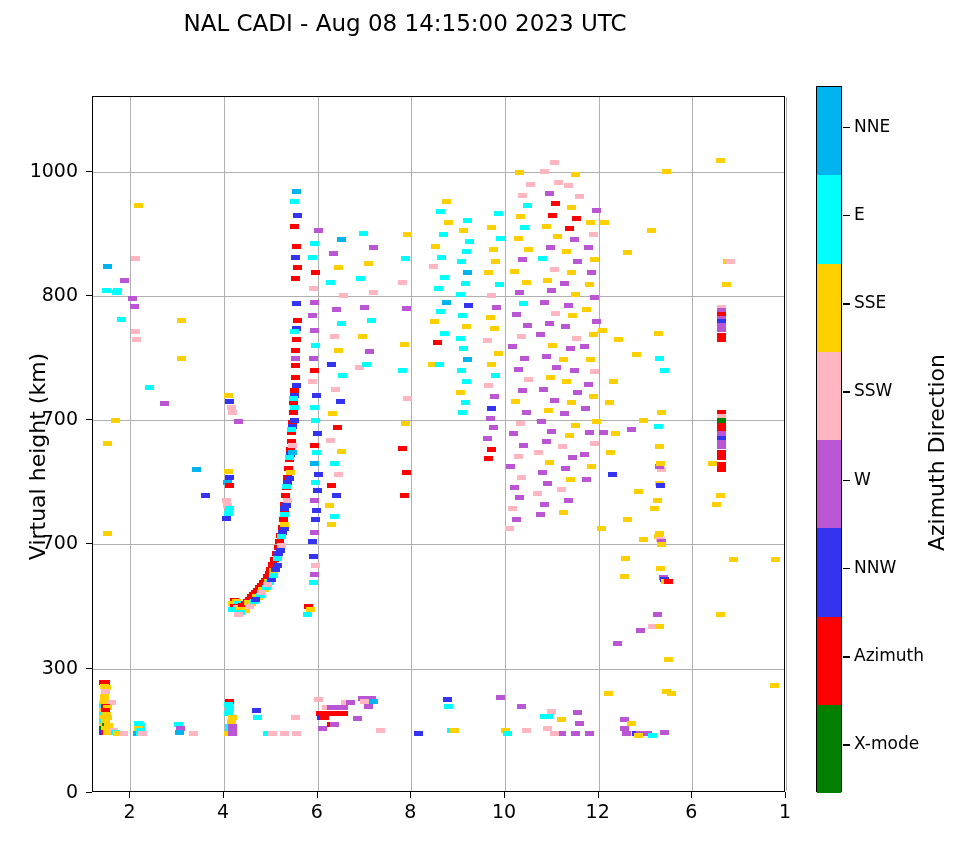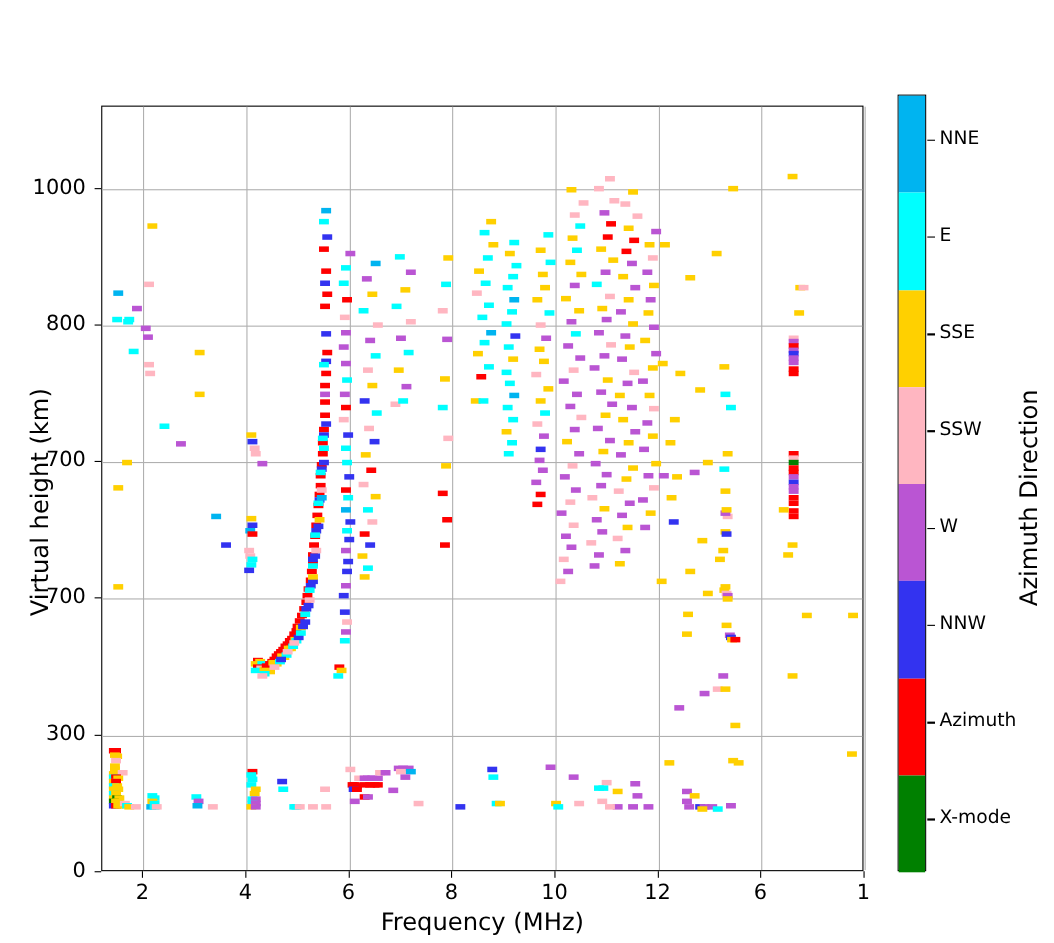--- a/index.html
+++ b/index.html
@@ -36,20 +36,21 @@
   .cb-seg{position:absolute;left:0;width:100%;}
   .cb-tick{position:absolute;left:843px;width:7px;height:1.5px;background:#000;}
   .cb-lab{position:absolute;left:854px;font-size:17px;white-space:nowrap;}
   #cb-title{position:absolute;left:786px;top:440px;width:300px;text-align:center;
             font-size:22px;transform:rotate(-90deg);transform-origin:center;}
 </style>
 </head>
 <body>
 <div id="root">
 
+<div id="chart-title">NAL CADI - Aug 08 14:15:00 2023 UTC</div>
 
 <div id="plot-frame">
   <div id="grid-layer">
         <div class="gl-v" style="left: 37.4595px;"></div>
         <div class="gl-v" style="left: 131.108px;"></div>
         <div class="gl-v" style="left: 224.757px;"></div>
         <div class="gl-v" style="left: 318.405px;"></div>
         <div class="gl-v" style="left: 412.054px;"></div>
         <div class="gl-v" style="left: 505.703px;"></div>
         <div class="gl-v" style="left: 599.351px;"></div>
@@ -708,21 +709,20 @@
       <div class="ytick" style="top: 543.429px;"></div>
       <div class="ylab" style="left: 8px; top: 531.429px;">700</div>
       <div class="ytick" style="top: 419.143px;"></div>
       <div class="ylab" style="left: 8px; top: 407.143px;">700</div>
       <div class="ytick" style="top: 294.857px;"></div>
       <div class="ylab" style="left: 8px; top: 282.857px;">800</div>
       <div class="ytick" style="top: 170.571px;"></div>
       <div class="ylab" style="left: 8px; top: 158.571px;">1000</div>
     </div>
 
-<div id="x-axis-title">Frequency (MHz)</div>
 <div id="y-axis-title">Virtual height (km)</div>
 
 <div id="colorbar">
       <div class="cb-seg" style="top: 0px; height: 88.25px; background: rgb(0, 180, 240);"></div>
       <div class="cb-seg" style="top: 88.25px; height: 88.25px; background: rgb(0, 255, 255);"></div>
       <div class="cb-seg" style="top: 176.5px; height: 88.25px; background: rgb(255, 208, 0);"></div>
       <div class="cb-seg" style="top: 264.75px; height: 88.25px; background: rgb(255, 182, 193);"></div>
       <div class="cb-seg" style="top: 353px; height: 88.25px; background: rgb(186, 85, 211);"></div>
       <div class="cb-seg" style="top: 441.25px; height: 88.25px; background: rgb(51, 51, 240);"></div>
       <div class="cb-seg" style="top: 529.5px; height: 88.25px; background: rgb(255, 0, 0);"></div>

